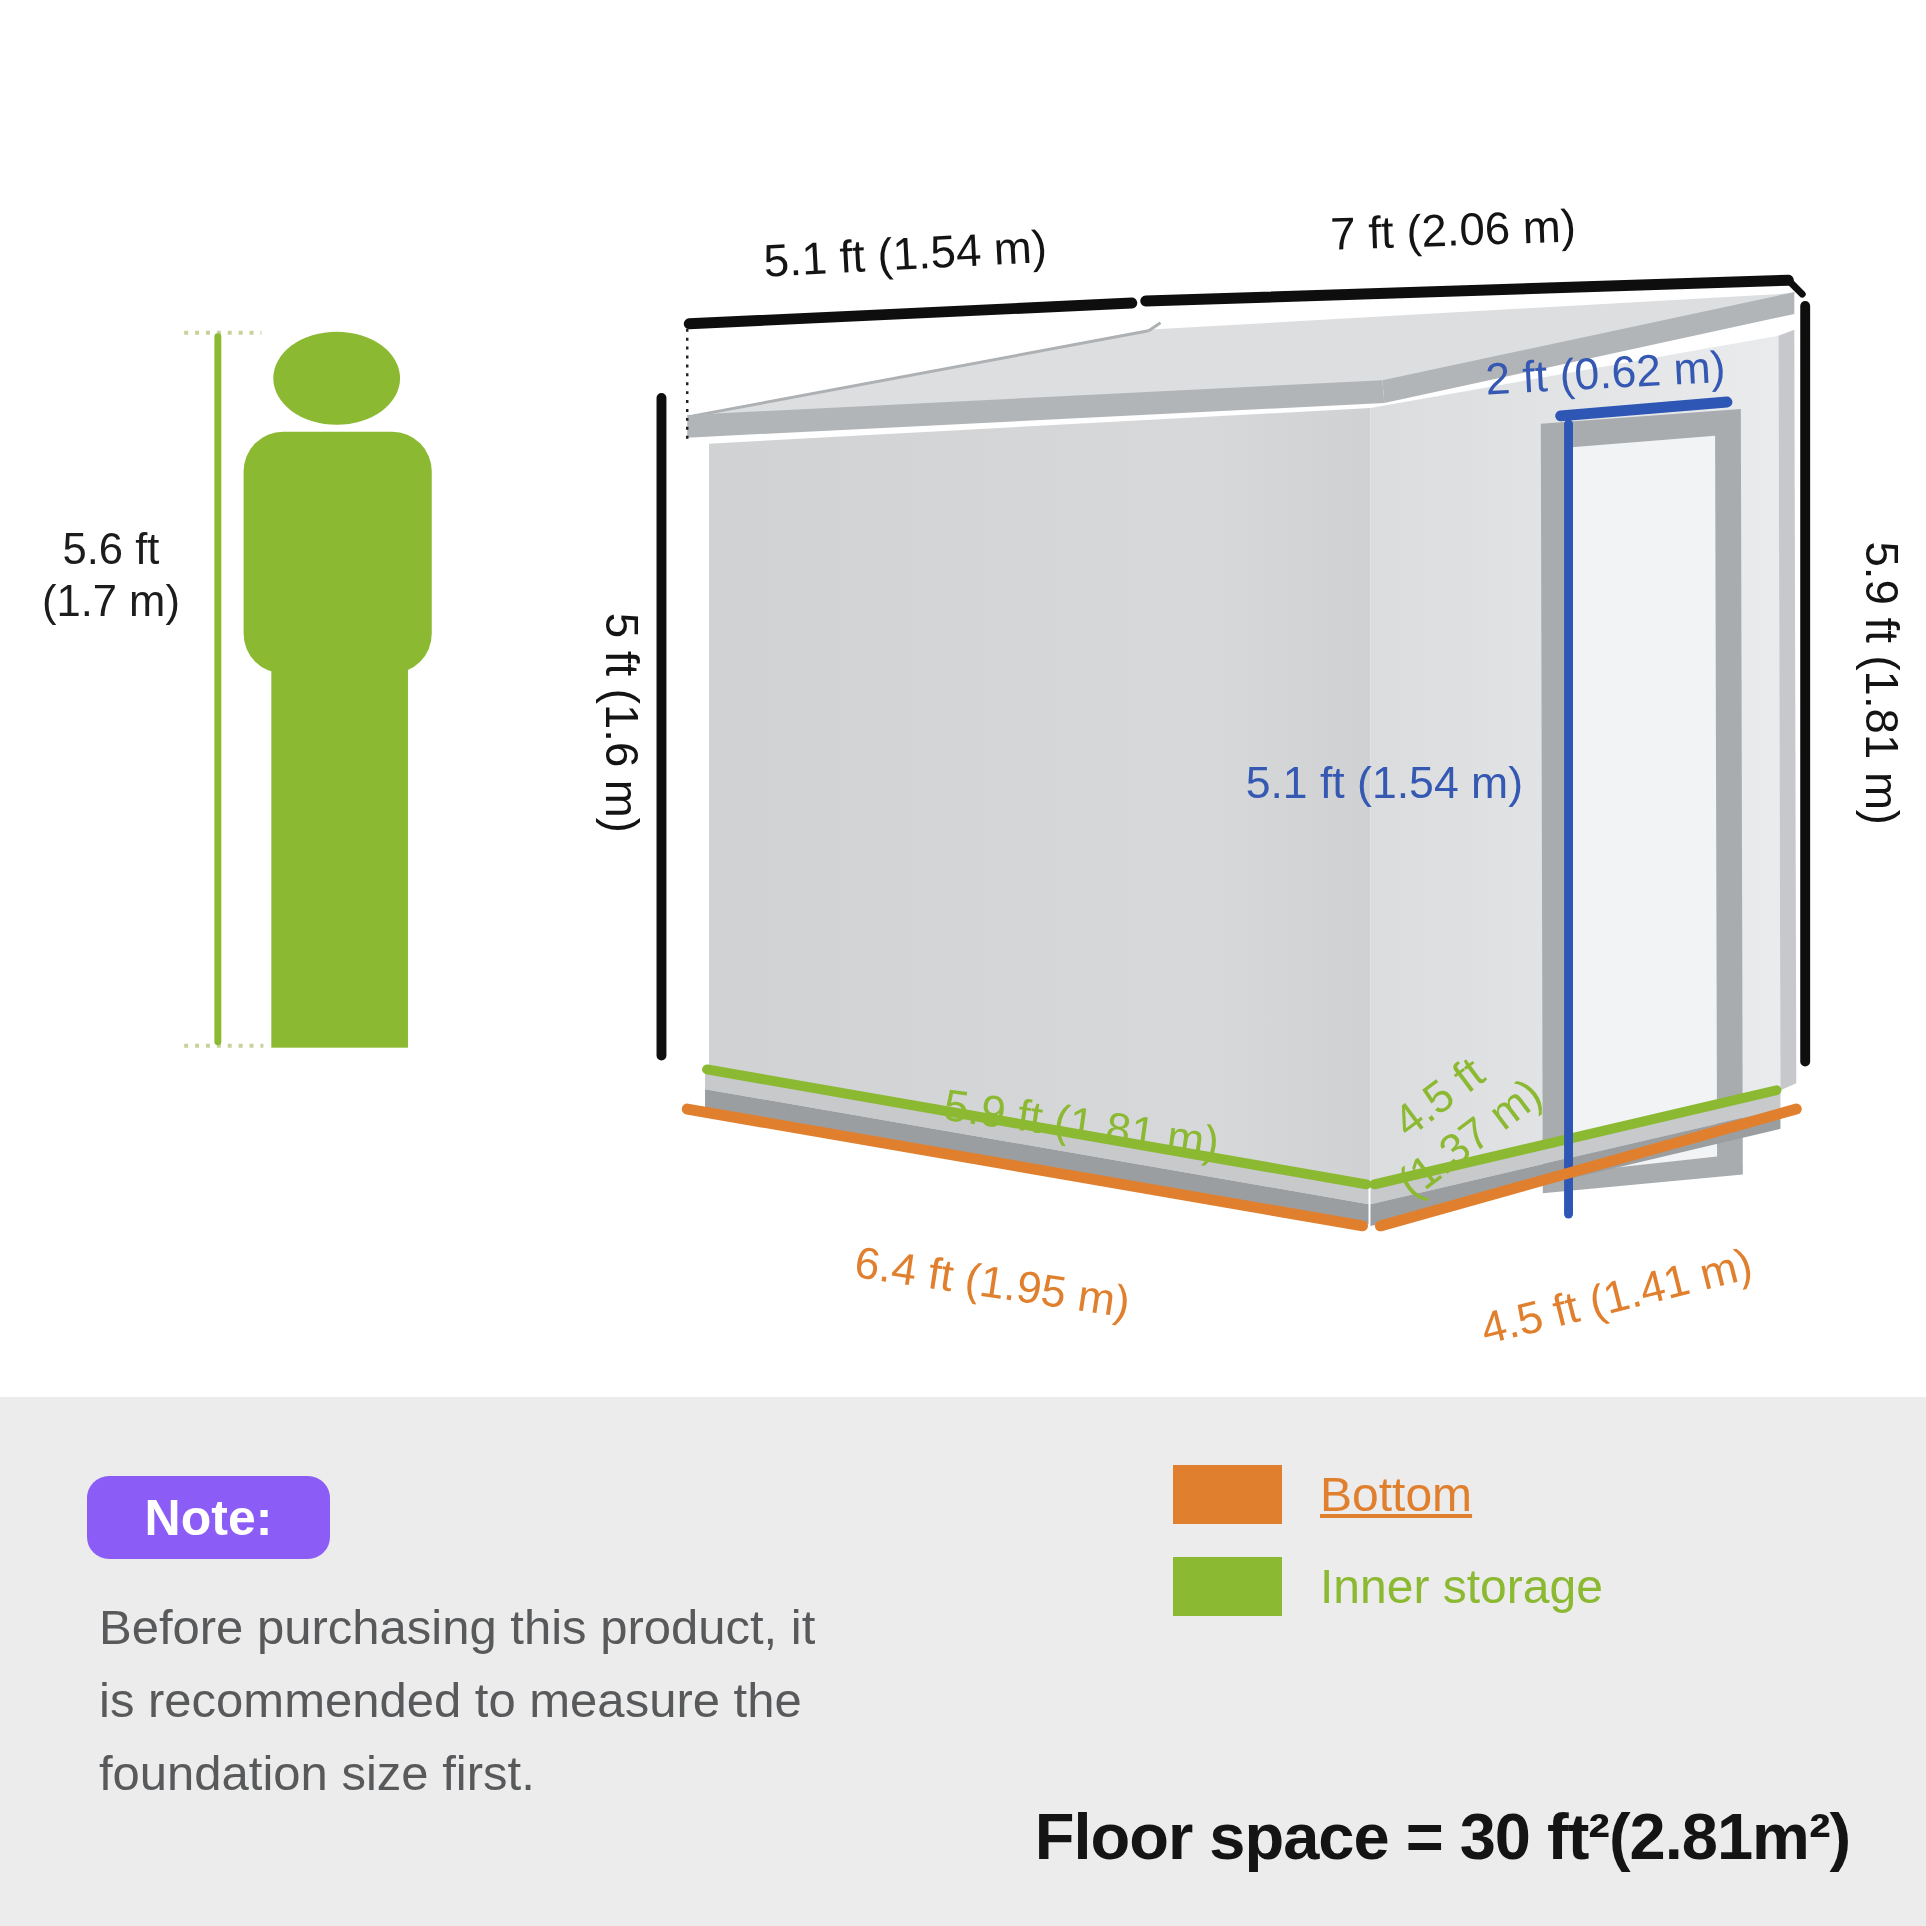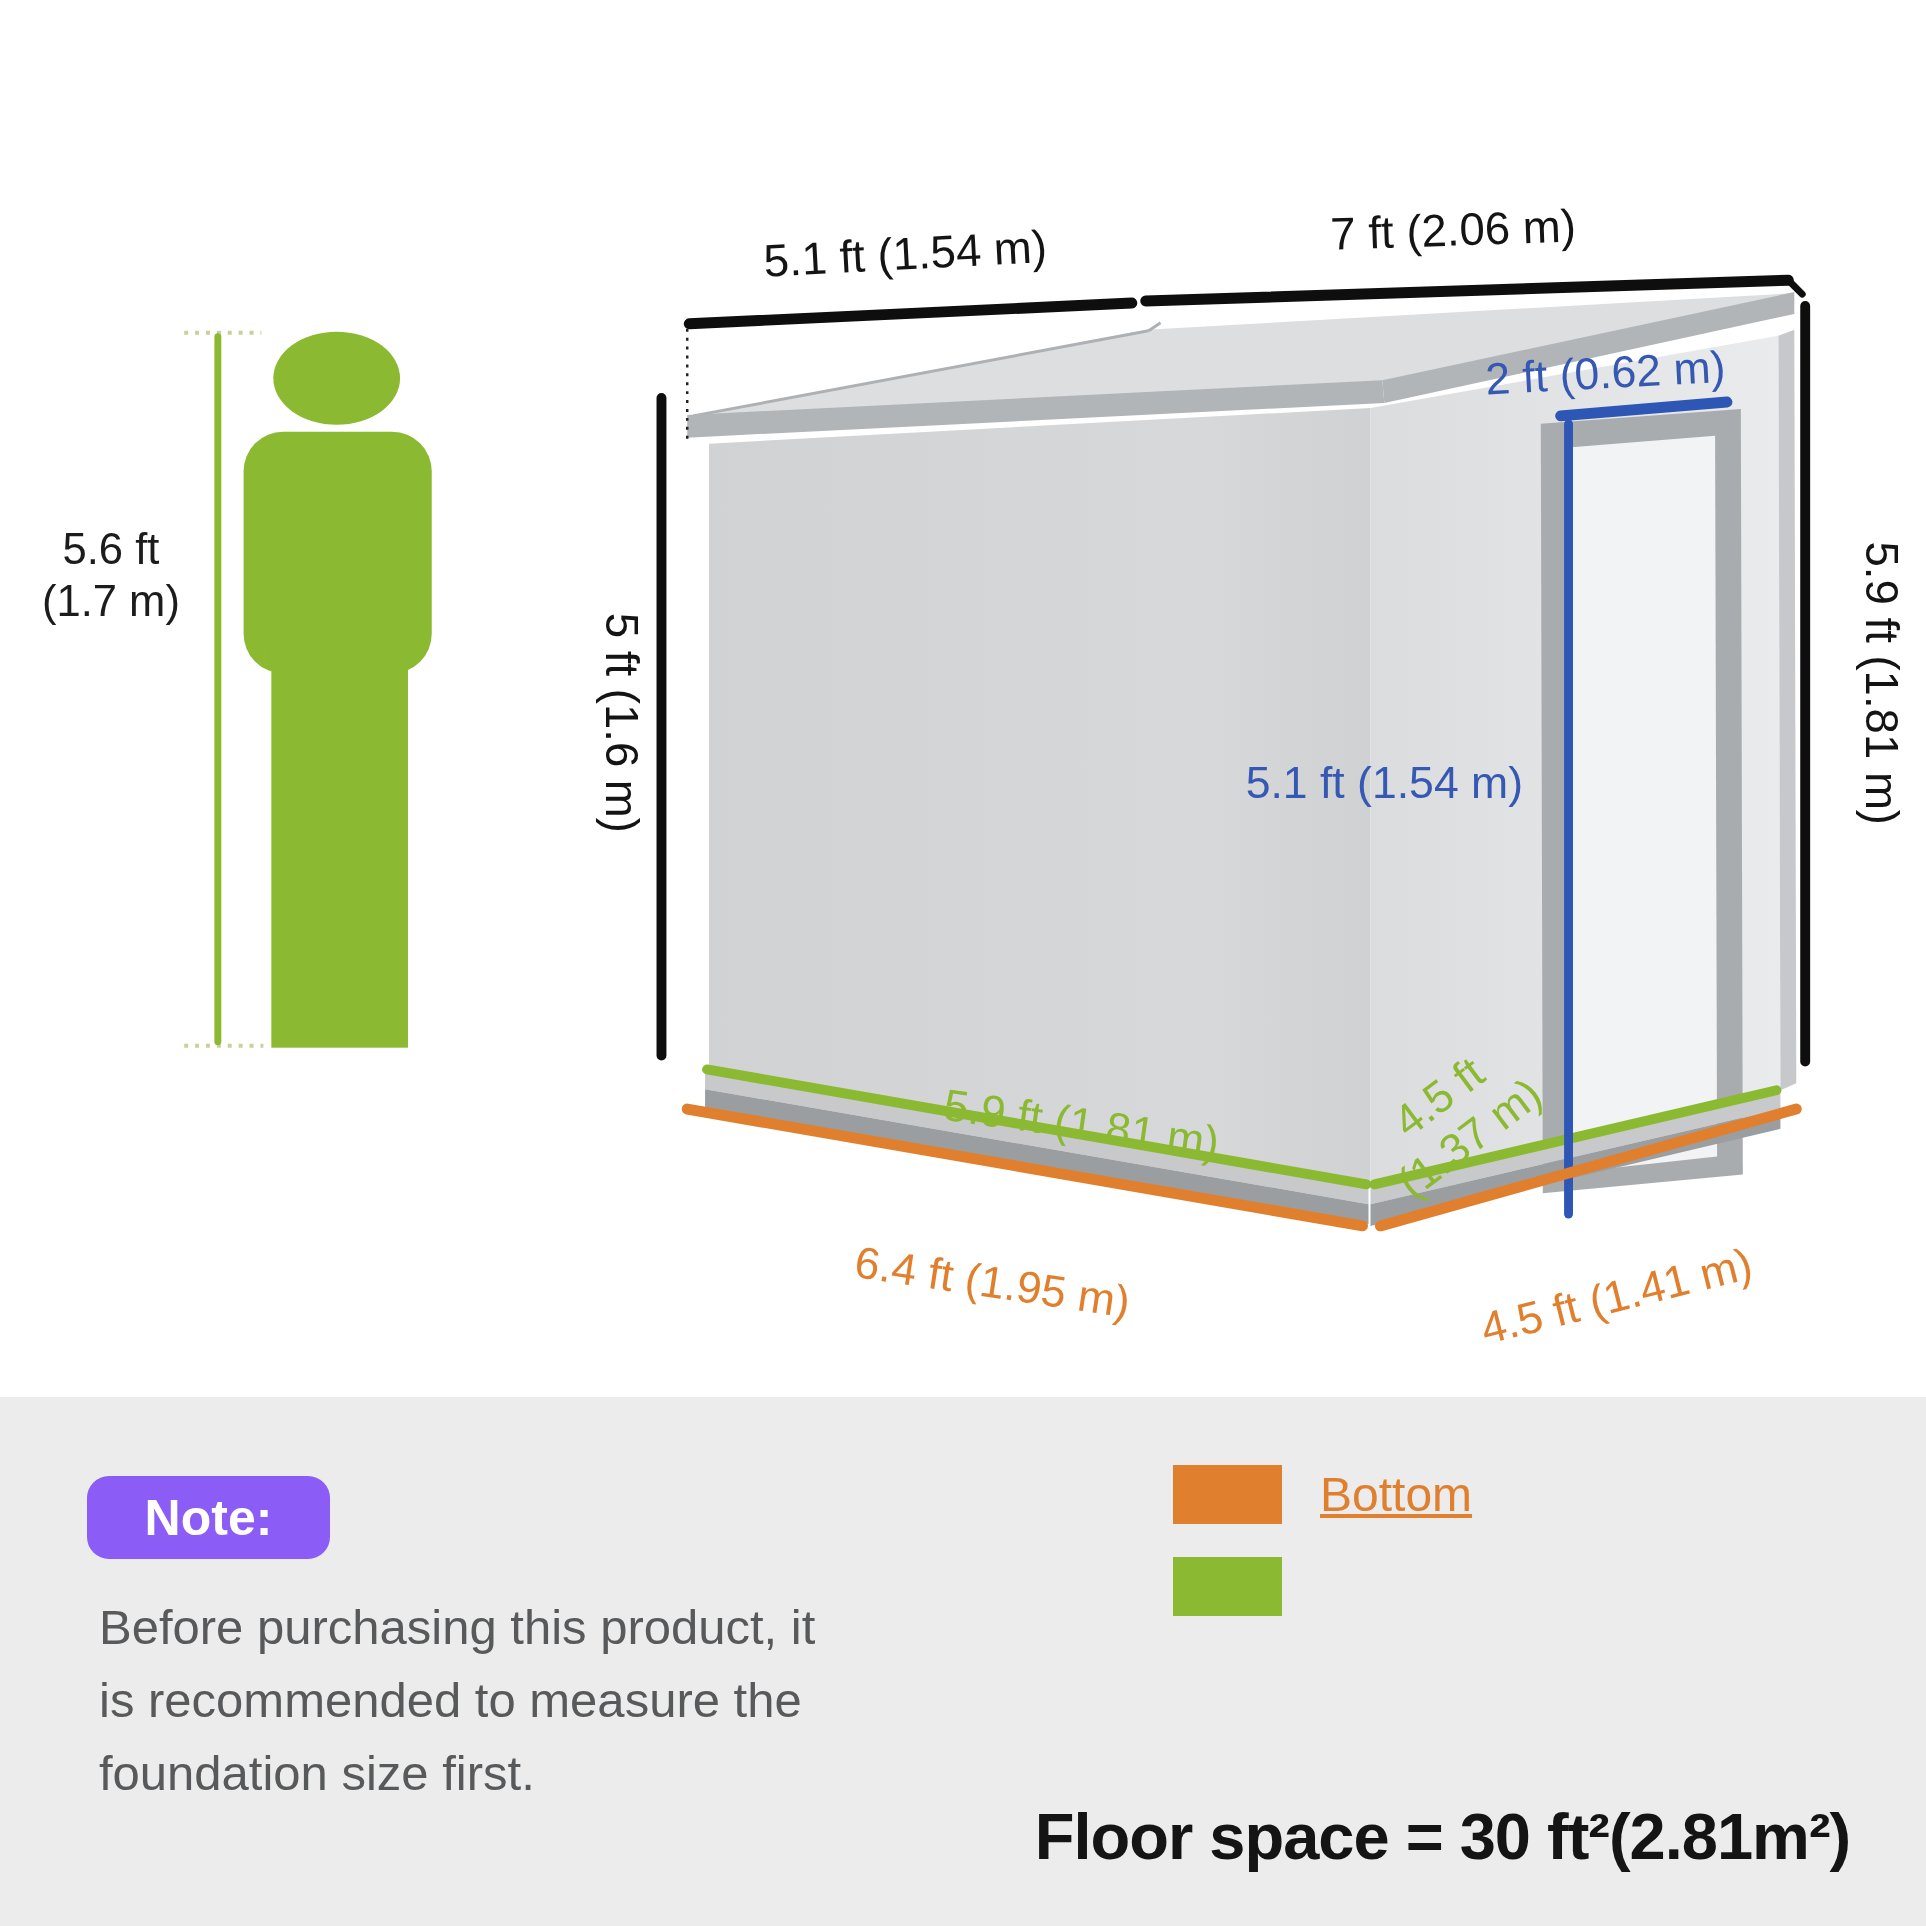--- a/index.html
+++ b/index.html
@@ -124,20 +124,21 @@
     <div>foundation size first.</div>
   </div>
 
   <div class="legend">
     <div class="legend-row">
       <div class="swatch swatch-orange"></div>
       <div class="legend-label legend-label-orange">Bottom</div>
     </div>
     <div class="legend-row">
       <div class="swatch swatch-green"></div>
+      <div class="legend-label legend-label-green">Inner storage</div>
     </div>
   </div>
 
   <div class="floor-space">Floor space = 30 ft²(2.81m²)</div>
 </div>
 
 </div>
 
 
 </body></html>

